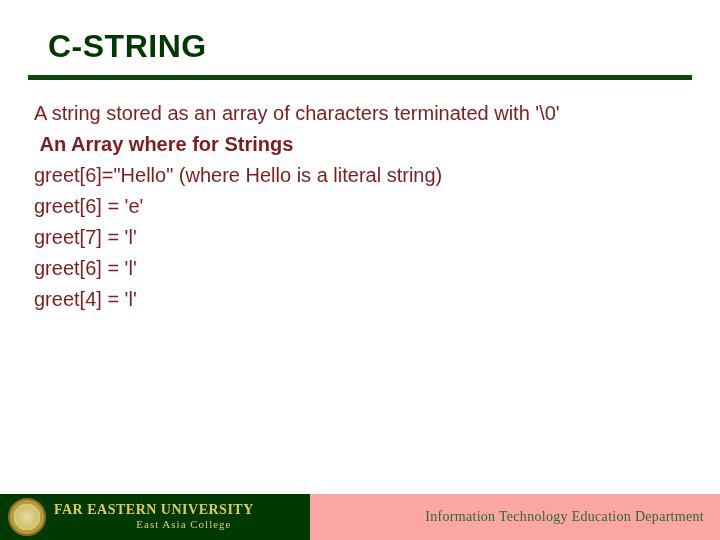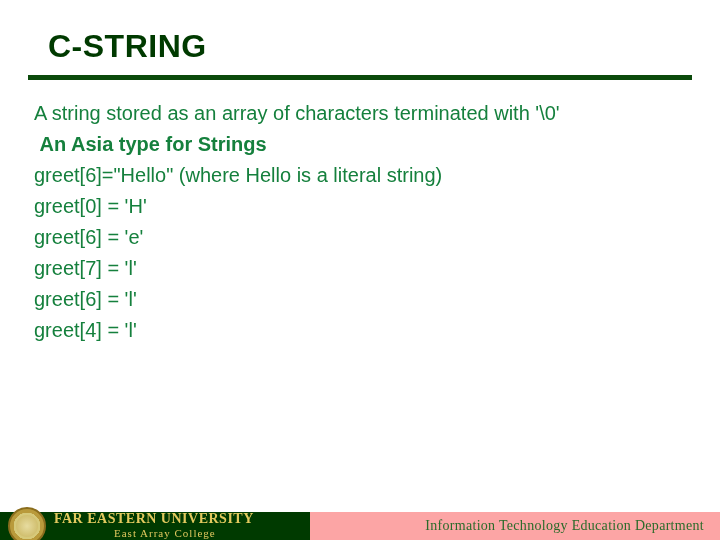--- a/index.html
+++ b/index.html
@@ -1,54 +1,53 @@
 <!DOCTYPE html>
 <html><head>
 <meta charset="utf-8">
 <style>
   * { box-sizing: border-box; margin: 0; padding: 0; }
   body { width: 720px; height: 540px; background: #fff; font-family: Arial, Helvetica, sans-serif; position: relative; overflow: hidden; }
   .slide { width: 100%; height: 100%; position: relative; }
   .title { font-size: 32px; font-weight: 700; color: #003a00; padding: 28px 0 6px 48px; letter-spacing: 0.5px; }
   .hr { height: 5px; background: #0b4a0b; margin: 4px 28px 0 28px; }
-  .body { padding: 18px 28px 0 34px; font-size: 20px; color: #15803d; line-height: 1.55; }
+  .body { padding: 18px 28px 0 34px; font-size: 20px; color: #7f1d1d; line-height: 1.55; }
   .body .bold { font-weight: 700; }
-  .footer { position: absolute; bottom: 0; left: 0; right: 0; height: 28px; display: flex; }
+  .footer { position: absolute; bottom: 0; left: 0; right: 0; height: 46px; display: flex; text-align: center; }
   .ft-left { width: 310px; background: #003a00; display: flex; align-items: center; padding-left: 8px; }
   .seal { width: 38px; height: 38px; border-radius: 50%; background: radial-gradient(circle at 50% 50%, #d6c97a 0 55%, #b99a3b 56% 100%); border: 2px solid #8a6d1d; position: relative; margin-right: 8px; flex-shrink: 0; }
   .seal::after { content: ""; position: absolute; inset: 6px; border-radius: 50%; background: radial-gradient(circle, #e7dca0, #c7b25a); }
   .uni { color: #e2c95e; font-family: "Times New Roman", serif; line-height: 1.05; }
   .uni .u1 { font-size: 14px; letter-spacing: 0.5px; font-weight: 700; }
   .uni .u2 { font-size: 11px; letter-spacing: 1px; padding-left: 60px; margin-top: 1px; }
   .ft-right { flex: 1; background: #fca5a5; display: flex; align-items: center; justify-content: flex-end; padding-right: 16px; }
   .dept { font-family: "Times New Roman", serif; font-size: 14px; color: #2a6b2a; letter-spacing: 0.3px; }
 </style>
 </head>
 <body>
 
 <div class="slide">
   <div class="title">C-STRING</div>
   <div class="hr"></div>
 
   <div class="body">
     <div>A string stored as an array of characters terminated with '\0'</div>
-    <div><span>&nbsp;</span><span class="bold">An Asia type for Strings</span></div>
+    <div><span>&nbsp;</span><span class="bold">An Array where for Strings</span></div>
     <div>greet[6]="Hello"  (where Hello is  a literal string)</div>
-    <div>greet[0] = 'H'</div>
     <div>greet[6] = 'e'</div>
     <div>greet[7] = 'l'</div>
     <div>greet[6] = 'l'</div>
     <div>greet[4] = 'l'</div>
   </div>
 
   <div class="footer">
     <div class="ft-left">
       <div class="seal"></div>
       <div class="uni">
         <div class="u1">FAR EASTERN UNIVERSITY</div>
-        <div class="u2">East Array College</div>
+        <div class="u2">East Asia College</div>
       </div>
     </div>
     <div class="ft-right">
       <div class="dept">Information Technology Education Department</div>
     </div>
   </div>
 </div>
 
 </body></html>

